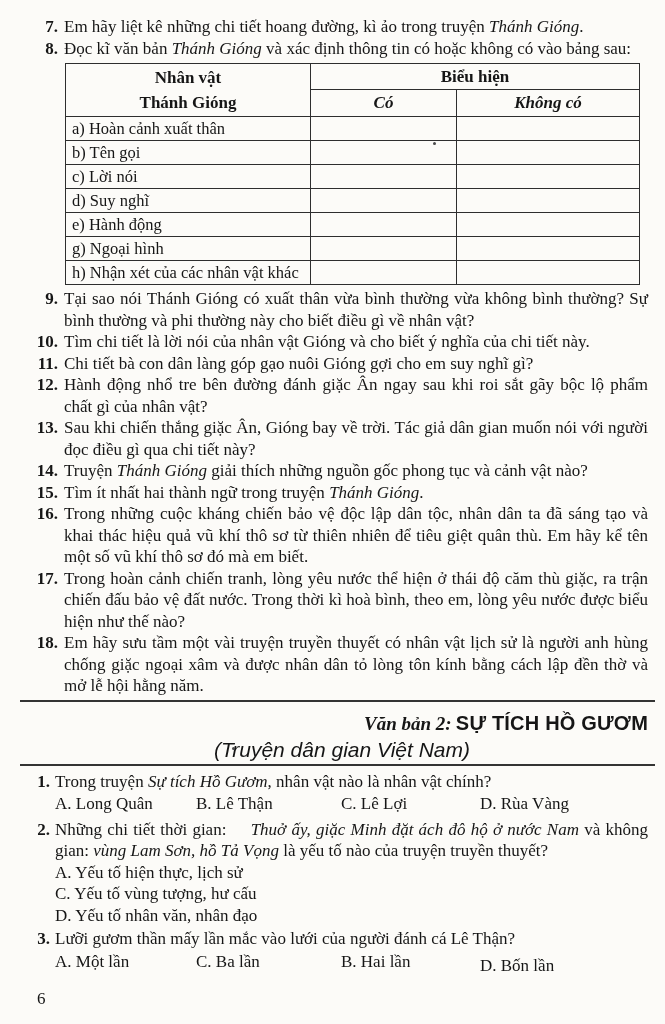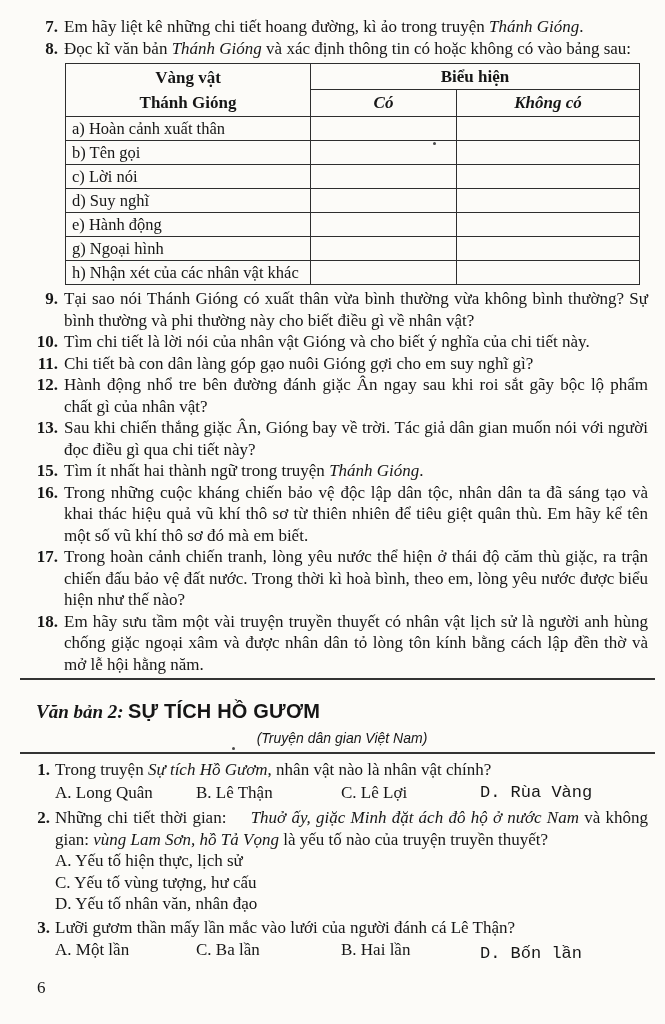--- a/index.html
+++ b/index.html
@@ -26,34 +26,34 @@
   .tg .hc1 div { line-height: 25px; }
   .tg .hgroup { height: 25px; }
   .tg .hsub { height: 26px; font-style: italic; }
   .tg td.lbl { height: 23px; font-size: 16.5px; }
   .tg td.blank { height: 23px; }
 
   
   .rule { height: 2px; background: #343434; margin: 3px -7px 0 -16px; }
 
   
-  .sec-head { text-align: left; margin-top: 18px; line-height: 27px; }
+  .sec-head { text-align: right; margin-top: 8px; line-height: 27px; }
   .sec-label { font-weight: bold; font-style: italic; font-size: 19px; }
   .sec-title { font-family: "Liberation Sans", sans-serif; font-weight: bold; font-size: 20px; letter-spacing: 0.2px; }
-  .sec-sub { text-align: center; font-family: "Liberation Sans", sans-serif; font-style: italic; font-size: 14px; line-height: 20px; margin: 2px 0 4px; }
+  .sec-sub { text-align: center; font-family: "Liberation Sans", sans-serif; font-style: italic; font-size: 21px; line-height: 20px; margin: 2px 0 4px; }
 
   
   .part2 { margin-top: 5px; }
   .part2 .q { padding-left: 19px; }
   .part2 .qnum { width: 14px; }
   .opts-inline { display: flex; padding-left: 19px; margin: 1px 0 4px; }
   .opts-inline .opt:nth-child(1) { width: 141px; }
   .opts-inline .opt:nth-child(2) { width: 145px; }
   .opts-inline .opt:nth-child(3) { width: 139px; }
-  .opts-inline .opt:nth-child(4) { flex: 1; font-family: Liberation Mono, monospace; }
+  .opts-inline .opt:nth-child(4) { flex: 1; }
   .opts-inline .opt.drop { position: relative; top: 4px; }
   .opts-stacked { margin-bottom: 2px; }
   .opts-stacked .opt { padding-left: 19px; line-height: 21.5px; }
 
   .pagenum { margin: 16px 0 0 1px; font-size: 17px; }
 
   
   .speck { position: absolute; width: 3px; height: 3px; background: #4a4a4a; border-radius: 50%; }
   .speck.s1 { left: 433px; top: 142px; }
   .speck.s2 { left: 232px; top: 747px; }
@@ -74,21 +74,21 @@
 
   <table class="tg">
     <colgroup>
         <col style="width:245px">
         <col style="width:146px">
         <col style="width:183px">
       </colgroup>
     <thead>
       <tr>
         <th class="hc1" rowspan="2">
-          <div>Vàng vật</div>
+          <div>Nhân vật</div>
           <div>Thánh Gióng</div>
         </th>
         <th class="hgroup" colspan="2">Biểu hiện</th>
       </tr>
       <tr>
         <th class="hsub">Có</th>
         <th class="hsub">Không có</th>
       </tr>
     </thead>
     <tbody>
@@ -128,20 +128,21 @@
           <td class="blank"></td>
         </tr>
     </tbody>
   </table>
 
   <div class="q"><span class="qnum">9.</span><span><span>Tại sao nói Thánh Gióng có xuất thân vừa bình thường vừa không bình thường? Sự bình thường và phi thường này cho biết điều gì về nhân vật?</span></span></div>
   <div class="q"><span class="qnum">10.</span><span><span>Tìm chi tiết là lời nói của nhân vật Gióng và cho biết ý nghĩa của chi tiết này.</span></span></div>
   <div class="q"><span class="qnum">11.</span><span><span>Chi tiết bà con dân làng góp gạo nuôi Gióng gợi cho em suy nghĩ gì?</span></span></div>
   <div class="q"><span class="qnum">12.</span><span><span>Hành động nhổ tre bên đường đánh giặc Ân ngay sau khi roi sắt gãy bộc lộ phẩm chất gì của nhân vật?</span></span></div>
   <div class="q"><span class="qnum">13.</span><span><span>Sau khi chiến thắng giặc Ân, Gióng bay về trời. Tác giả dân gian muốn nói với người đọc điều gì qua chi tiết này?</span></span></div>
+  <div class="q"><span class="qnum">14.</span><span><span>Truyện </span><span style="font-style: italic;">Thánh Gióng</span><span> giải thích những nguồn gốc phong tục và cảnh vật nào?</span></span></div>
   <div class="q"><span class="qnum">15.</span><span><span>Tìm ít nhất hai thành ngữ trong truyện </span><span style="font-style: italic;">Thánh Gióng</span><span>.</span></span></div>
   <div class="q"><span class="qnum">16.</span><span><span>Trong những cuộc kháng chiến bảo vệ độc lập dân tộc, nhân dân ta đã sáng tạo và khai thác hiệu quả vũ khí thô sơ từ thiên nhiên để tiêu giệt quân thù. Em hãy kể tên một số vũ khí thô sơ đó mà em biết.</span></span></div>
   <div class="q"><span class="qnum">17.</span><span><span>Trong hoàn cảnh chiến tranh, lòng yêu nước thể hiện ở thái độ căm thù giặc, ra trận chiến đấu bảo vệ đất nước. Trong thời kì hoà bình, theo em, lòng yêu nước được biểu hiện như thế nào?</span></span></div>
   <div class="q"><span class="qnum">18.</span><span><span>Em hãy sưu tầm một vài truyện truyền thuyết có nhân vật lịch sử là người anh hùng chống giặc ngoại xâm và được nhân dân tỏ lòng tôn kính bằng cách lập đền thờ và mở lễ hội hằng năm.</span></span></div>
 
   <div class="rule"></div>
   <div class="sec-head">
     <span class="sec-label">Văn bản 2:</span>
     <span class="sec-title">SỰ TÍCH HỒ GƯƠM</span>
   </div>

